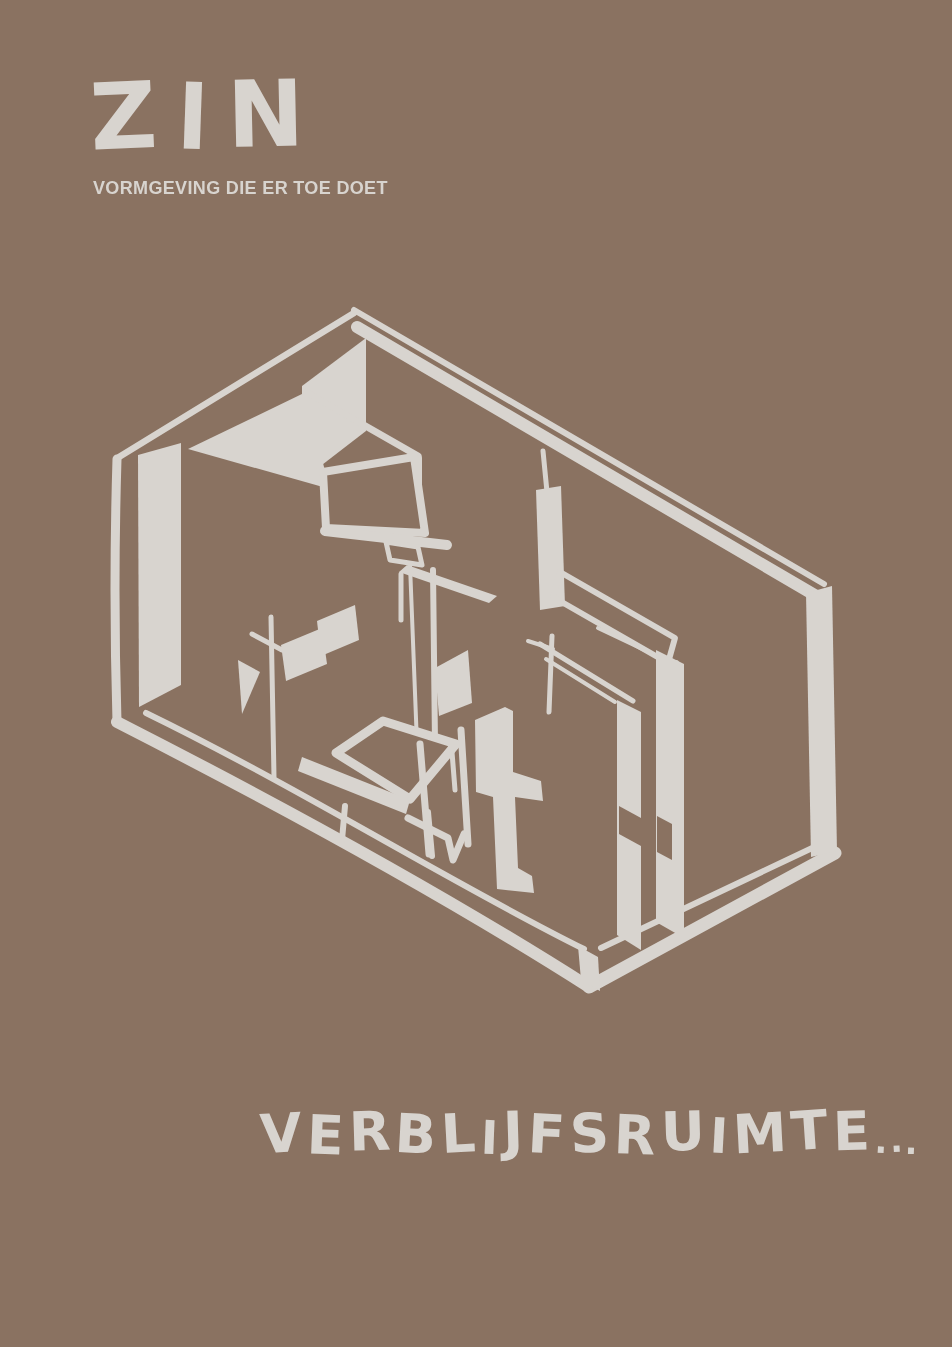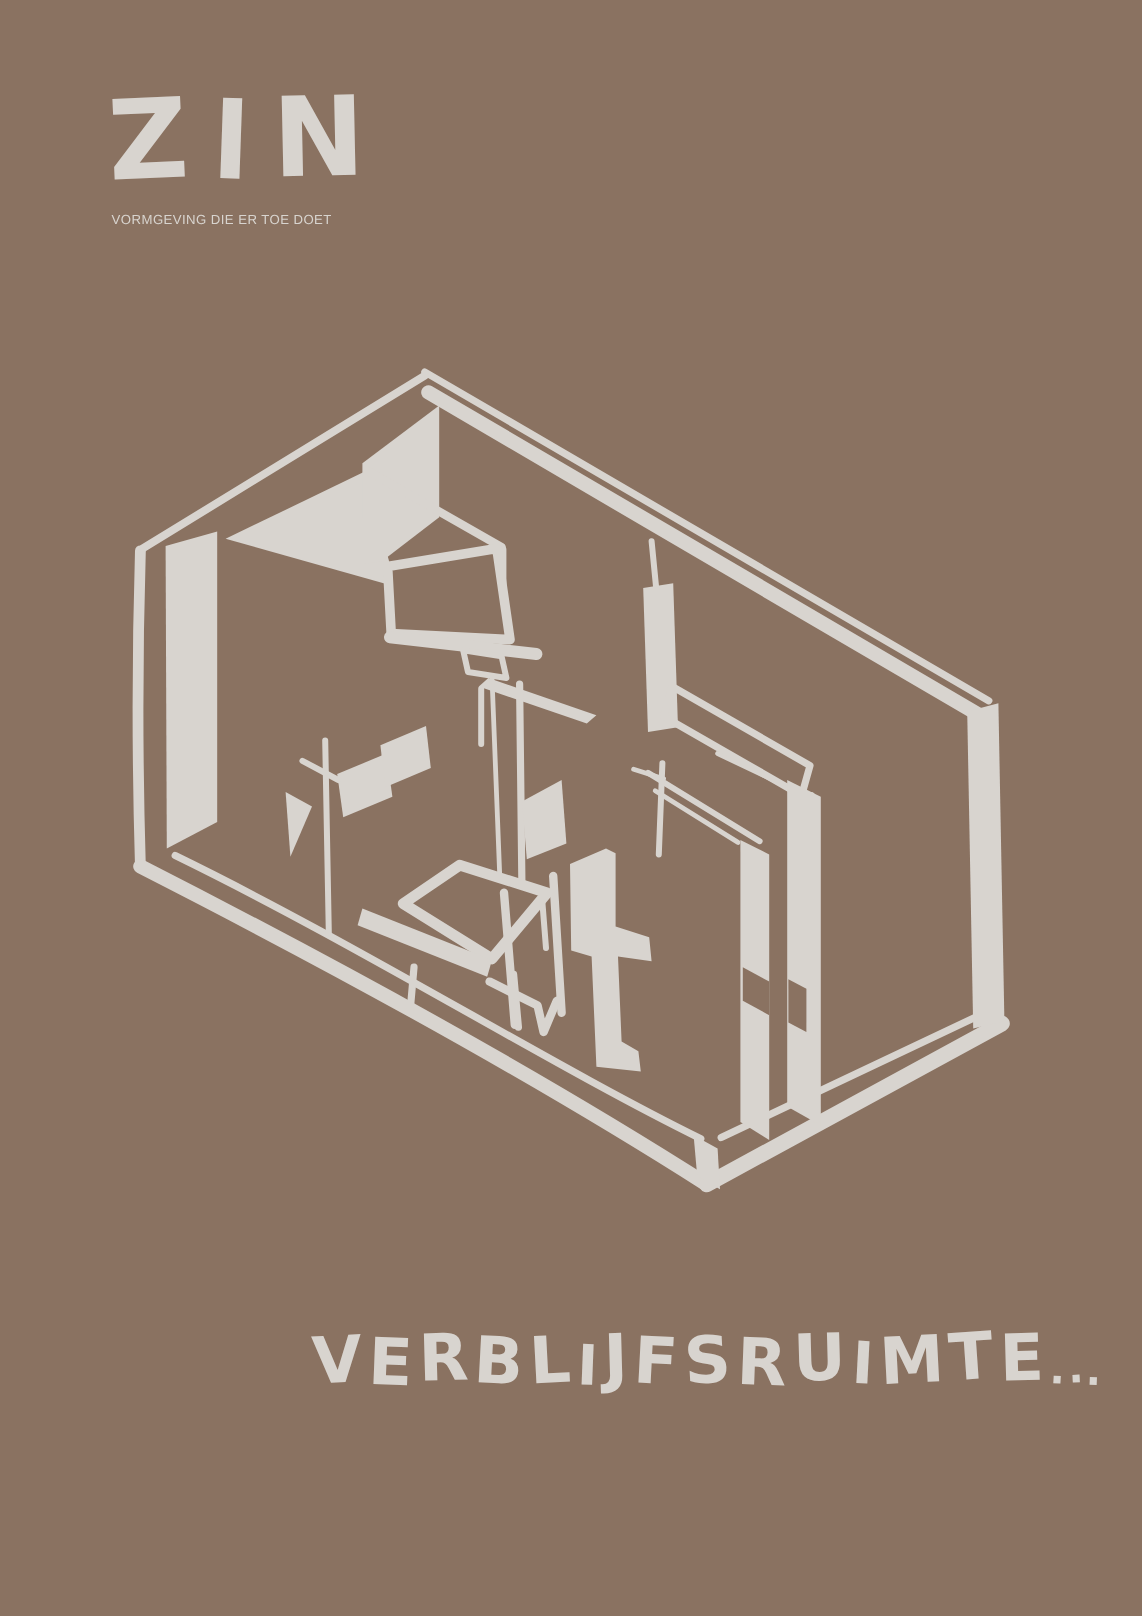--- a/index.html
+++ b/index.html
@@ -18,22 +18,22 @@
     font-size:92px;line-height:1.1;
     letter-spacing:18px;
     color:#D8D4CF;
   }
   .logo span{display:inline-block;}
   .logo span:nth-child(1){transform:rotate(-2.5deg) translateY(2px);}
   .logo span:nth-child(2){transform:rotate(2deg) translateY(3px) scaleX(.92);}
   .logo span:nth-child(3){transform:rotate(-1.2deg);}
   .tagline{
     position:absolute;left:93px;top:178px;
-    font-size:11px;letter-spacing:.35px;
-    color:#D8D4CF;font-weight:400;
+    font-size:18px;letter-spacing:.35px;
+    color:#D8D4CF;font-weight:700;
   }
   
   .sketch{position:absolute;left:0;top:0;}
   .sketch .stroke{stroke:#D8D4CF;fill:none;stroke-linecap:round;stroke-linejoin:round;}
   .sketch .fill{fill:#D8D4CF;stroke:none;}
   .sketch .bgfill{fill:#8A7261;}
   
   .title{
     position:absolute;left:260px;top:1102px;width:660px;
     font-family:"DejaVu Sans", sans-serif;

